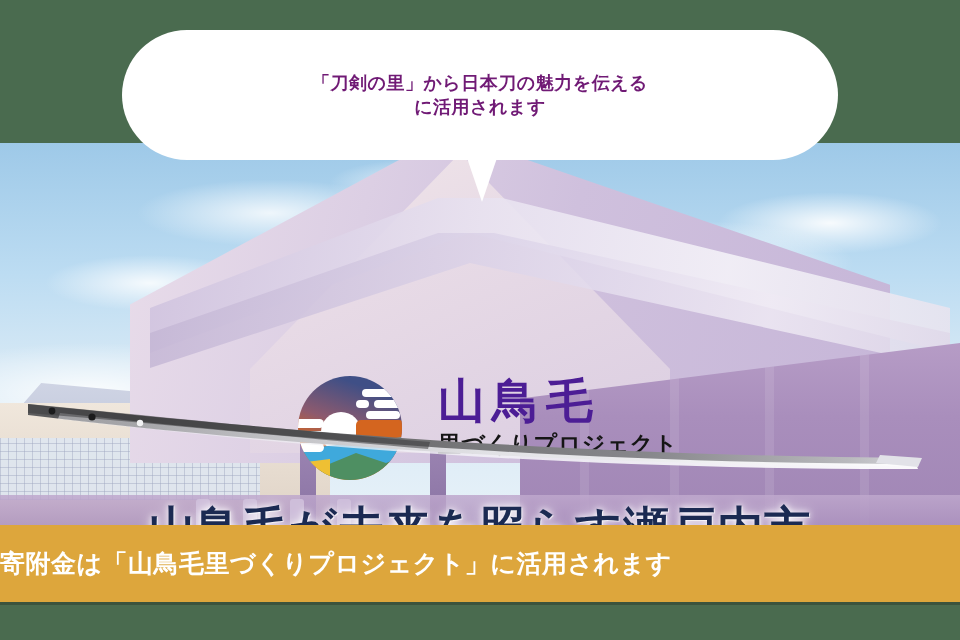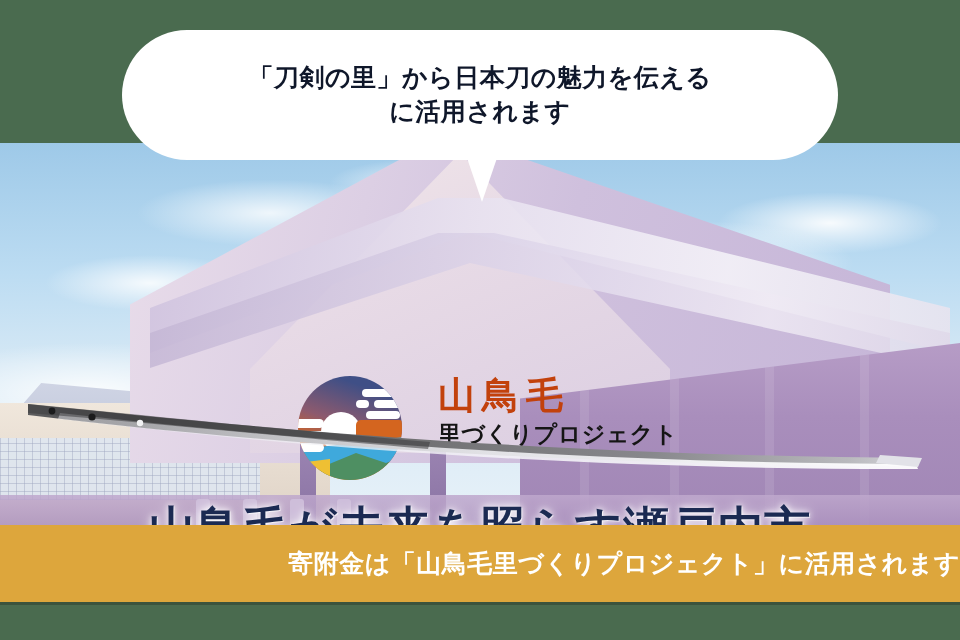--- a/index.html
+++ b/index.html
@@ -81,21 +81,21 @@
   }
   .foot{position:absolute;bottom:0;width:14px;height:26px;background:#cfc0dc;border-radius:3px 3px 0 0;opacity:.9;}
 
   
   .sword{position:absolute;left:0;top:260px;width:960px;height:120px;}
 
   
   .logo{position:absolute;left:278px;top:232px;width:432px;height:112px;}
   .logo-text{position:absolute;left:160px;top:2px;width:272px;}
   .logo-main{
-    font-size:37px;line-height:1;font-weight:700;color:#c2410c;
+    font-size:47px;line-height:1;font-weight:700;color:#4c1d95;
     letter-spacing:7px;font-family:Liberation Sans, sans-serif;
   }
   .logo-sub{
     margin-top:9px;font-size:23px;line-height:1;font-weight:700;color:#151515;
     letter-spacing:.5px;font-family:"DejaVu Sans","Liberation Sans",sans-serif;
   }
 
   
   .tagline{
     position:absolute;left:0;top:362px;width:960px;text-align:center;
@@ -106,33 +106,33 @@
   }
 
   
   .bubble{
     position:absolute;left:122px;top:30px;width:716px;height:130px;
     background:#fff;border-radius:68px;
     display:flex;align-items:center;justify-content:center;
     z-index:6;
   }
   .bubble-text{
-    text-align:center;font-size:25px;line-height:1.35;font-weight:700;color:#0f172a;
+    text-align:center;font-size:18px;line-height:1.35;font-weight:700;color:#701a75;
     letter-spacing:.5px;font-family:"DejaVu Sans","Liberation Sans",sans-serif;
   }
   .bubble-tail{
     position:absolute;left:467px;top:158px;width:0;height:0;z-index:6;
     border-left:15px solid transparent;border-right:15px solid transparent;
     border-top:44px solid #fff;
   }
 
   
   .gold{
     position:absolute;left:0;top:525px;width:960px;height:77px;
-    background:#dda63c;display:flex;align-items:center;justify-content:flex-end;z-index:5;
+    background:#dda63c;display:flex;align-items:center;justify-content:flex-start;z-index:5;
   }
   .gold-text{
     font-size:25px;font-weight:700;color:#fff;letter-spacing:.5px;
     font-family:"DejaVu Sans","Liberation Sans",sans-serif;white-space:nowrap;
   }
   .divider{position:absolute;left:0;top:602px;width:960px;height:3px;background:#2f3f2f;opacity:.55;z-index:5;}
   .greenstrip{position:absolute;left:0;top:605px;width:960px;height:35px;background:#4a6b4f;z-index:5;}
 </style>
 </head>
 <body>

